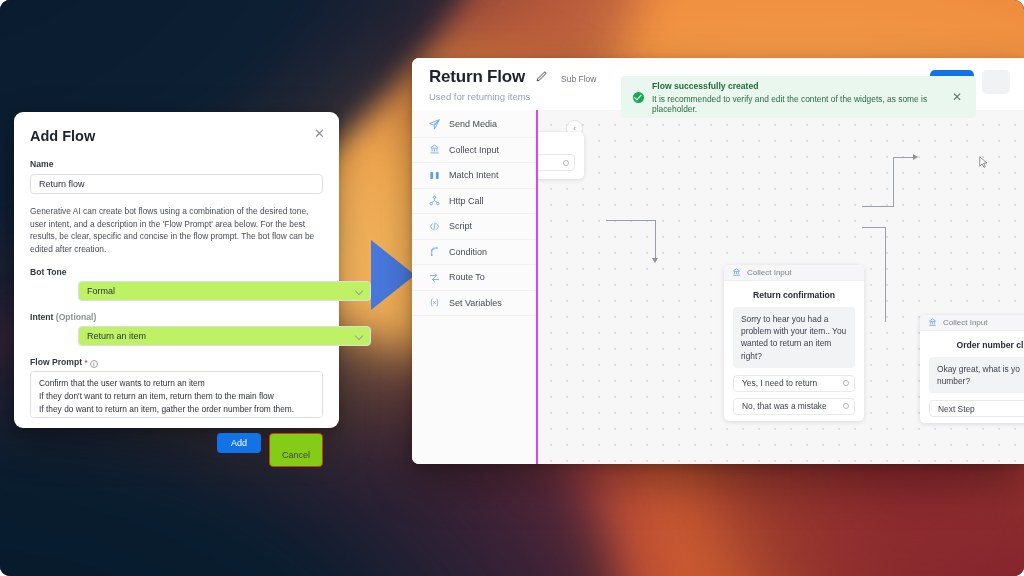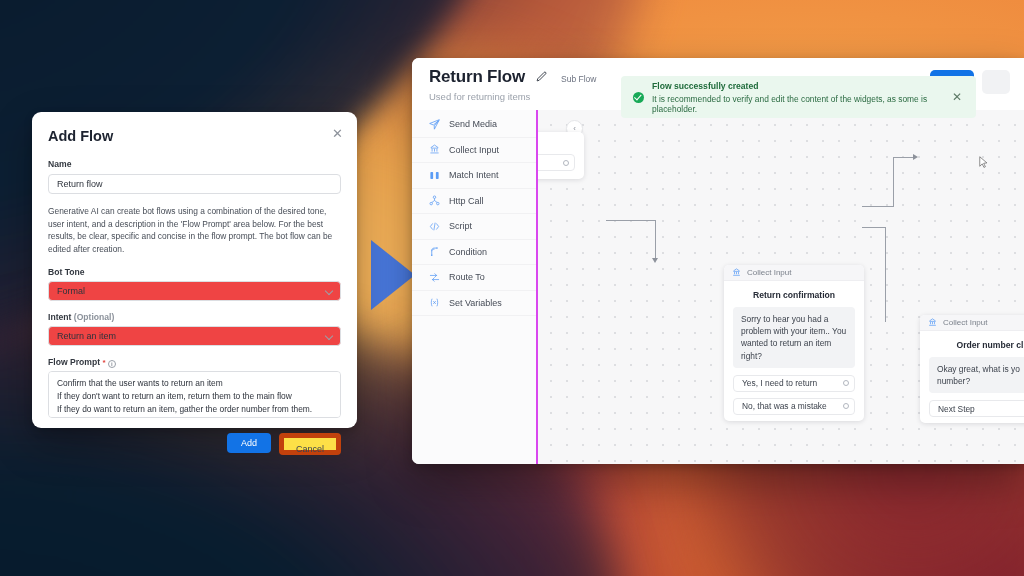--- a/index.html
+++ b/index.html
@@ -8,20 +8,21 @@
     overflow: hidden;
     font-family: "Liberation Sans", sans-serif;
   }
 
   
   #desktop {
     position: relative;
     width: 1024px; height: 576px;
     overflow: hidden;
     background: #0d1f33;
+    border-radius: 10px;
   }
   .wp {
     position: absolute;
     pointer-events: none;
   }
   .wp-base {
     inset: 0;
     background:
       radial-gradient(ellipse 120% 95% at 78% 22%, #f2a04a 0%, #ef8b3e 32%, #e0672f 58%, #a8342f 82%, #7e2236 100%),
       linear-gradient(135deg, #0b1c2e 0%, #11253a 30%, #3a2130 55%, #7e2236 100%);
@@ -265,21 +266,21 @@
     position: absolute;
     width: 0; height: 0;
     border-top: 3.5px solid transparent;
     border-bottom: 3.5px solid transparent;
     border-left: 5px solid #8d929b;
   }
 
   
   #add-flow-dialog {
     position: absolute;
-    left: 32px; top: 112px;
+    left: 14px; top: 112px;
     width: 325px; height: 316px;
     background: #fff;
     border-radius: 9px;
     box-shadow: 0 16px 40px rgba(0,0,0,0.3), 0 3px 9px rgba(0,0,0,0.18);
     padding: 16px 16px 0;
   }
   .dialog-title {
     font-size: 14.5px; font-weight: bold; color: #1d2330;
     margin-bottom: 15px;
   }
@@ -306,24 +307,25 @@
     font-size: 9px; color: #2e333c;
     padding: 0 8px;
     font-family: "Liberation Sans", sans-serif;
     background: #fff;
   }
   .select-input {
     width: 100%; height: 20px;
     border: 1px solid #dcdee2; border-radius: 4px;
     font-size: 9px; color: #2e333c;
     padding: 0 20px 0 8px;
-    background: #ef4444;
+    background: #bef264;
     display: flex; align-items: center;
     position: relative;
     cursor: pointer;
+    margin-left: 48px;
   }
   .chev {
     position: absolute; right: 8px; top: 6px;
     width: 6px; height: 6px;
     border: solid #9aa0a9; border-width: 0 1px 1px 0;
     transform: rotate(45deg);
   }
   .radio-row {
     display: flex; align-items: center; gap: 7px;
     margin: 9px 0 10px;
@@ -365,23 +367,23 @@
     display: flex; justify-content: flex-end; gap: 8px;
     margin-top: 11px;
   }
   .btn-add {
     background: #1273e6; color: #fff; border: none;
     font-size: 9px; border-radius: 4px;
     height: 20px; padding: 0 14px; cursor: pointer;
     font-family: "Liberation Sans", sans-serif;
   }
   .btn-cancel {
-    background: #fde047; color: #3d434d; border: 5px solid #c2410c;
+    background: #84cc16; color: #3d434d; border: 1px solid #c2410c;
     font-size: 9px; border-radius: 4px;
-    height: 20px; padding: 6px 12px; cursor: pointer;
+    height: 20px; padding: 16px 12px; cursor: pointer;
     font-family: "Liberation Sans", sans-serif;
   }
   .cursor-arrow {
     position: absolute; right: 36px; top: 98px;
     width: 9px; height: 12px;
     z-index: 20;
   }
 </style>
 </head>
 <body>

